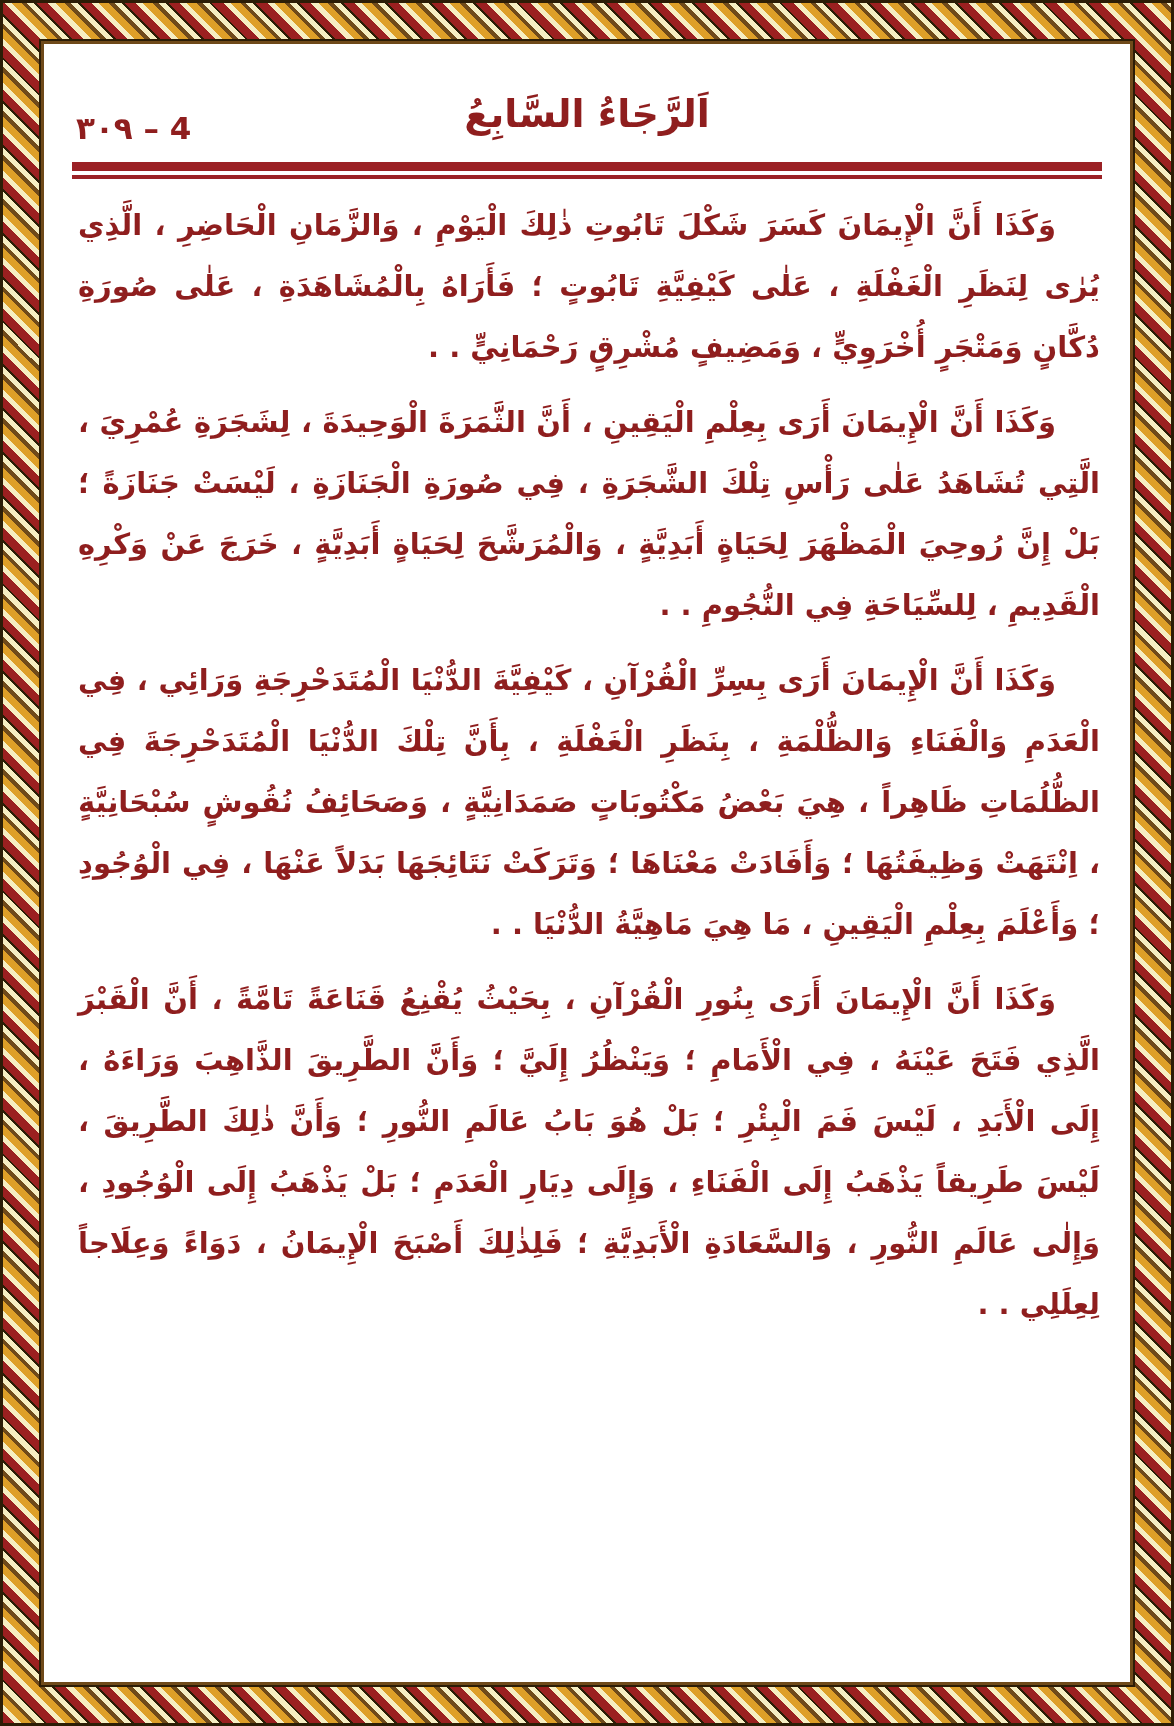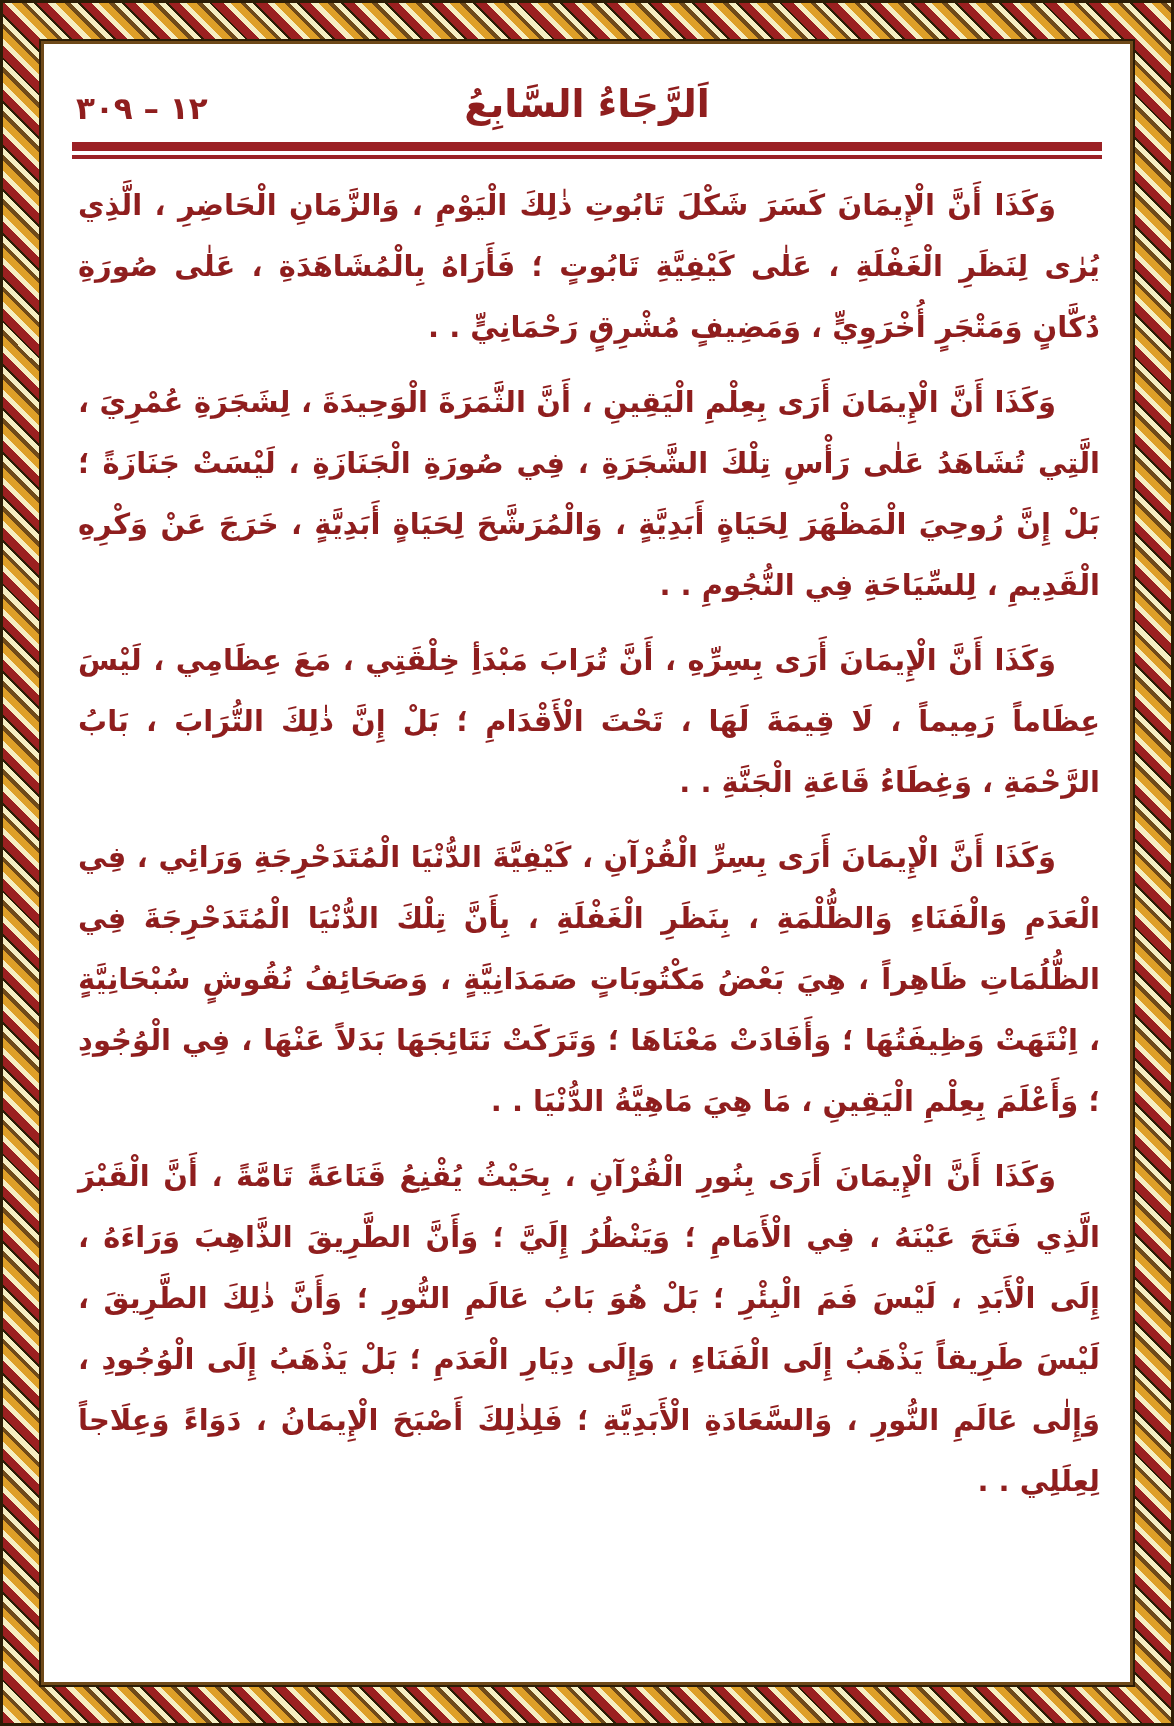--- a/index.html
+++ b/index.html
@@ -40,21 +40,21 @@
   .page-num {
     direction: rtl;
     color: var(--text, #8f1e1e);
     font-weight: bold;
     font-size: 31px;
     min-width: 190px;
     text-align: left;
     letter-spacing: 2px;
   }
   .title {
-    margin: 0;
+    margin: 10px;
     color: var(--text, #8f1e1e);
     font-weight: bold;
     font-size: 38px;
     text-align: center;
     direction: rtl;
     flex: 1;
   }
   .header-spacer { min-width: 190px; }
   .divider { margin: 16px 2px 8px 2px; }
   .divider .bar-thick { height: 9px; background: var(--rule, #9b2125); }
@@ -73,32 +73,31 @@
     text-indent: 44px;
   }
 </style>
 </head>
 <body>
 
 <div class="page">
   <div class="content">
 
     <div class="header-row">
-      <div class="page-num">١٢ – ٣٠٩</div>
+      <div class="page-num">4 – ٣٠٩</div>
       <h1 class="title">اَلرَّجَاءُ السَّابِعُ</h1>
       <div class="header-spacer"></div>
     </div>
 
     <div class="divider">
       <div class="bar-thick"></div>
       <div class="bar-thin"></div>
     </div>
 
     <main class="body-text">
         <p>وَكَذَا أَنَّ الْإِيمَانَ كَسَرَ شَكْلَ تَابُوتِ ذٰلِكَ الْيَوْمِ ، وَالزَّمَانِ الْحَاضِرِ ، الَّذِي يُرٰى لِنَظَرِ الْغَفْلَةِ ، عَلٰى كَيْفِيَّةِ تَابُوتٍ ؛ فَأَرَاهُ بِالْمُشَاهَدَةِ ، عَلٰى صُورَةِ دُكَّانٍ وَمَتْجَرٍ أُخْرَوِيٍّ ، وَمَضِيفٍ مُشْرِقٍ رَحْمَانِيٍّ . .</p>
         <p>وَكَذَا أَنَّ الْإِيمَانَ أَرَى بِعِلْمِ الْيَقِينِ ، أَنَّ الثَّمَرَةَ الْوَحِيدَةَ ، لِشَجَرَةِ عُمْرِيَ ، الَّتِي تُشَاهَدُ عَلٰى رَأْسِ تِلْكَ الشَّجَرَةِ ، فِي صُورَةِ الْجَنَازَةِ ، لَيْسَتْ جَنَازَةً ؛ بَلْ إِنَّ رُوحِيَ الْمَظْهَرَ لِحَيَاةٍ أَبَدِيَّةٍ ، وَالْمُرَشَّحَ لِحَيَاةٍ أَبَدِيَّةٍ ، خَرَجَ عَنْ وَكْرِهِ الْقَدِيمِ ، لِلسِّيَاحَةِ فِي النُّجُومِ . .</p>
-        <p>وَكَذَا أَنَّ الْإِيمَانَ أَرَى بِسِرِّهِ ، أَنَّ تُرَابَ مَبْدَأِ خِلْقَتِي ، مَعَ عِظَامِي ، لَيْسَ عِظَاماً رَمِيماً ، لَا قِيمَةَ لَهَا ، تَحْتَ الْأَقْدَامِ ؛ بَلْ إِنَّ ذٰلِكَ التُّرَابَ ، بَابُ الرَّحْمَةِ ، وَغِطَاءُ قَاعَةِ الْجَنَّةِ . .</p>
         <p>وَكَذَا أَنَّ الْإِيمَانَ أَرَى بِسِرِّ الْقُرْآنِ ، كَيْفِيَّةَ الدُّنْيَا الْمُتَدَحْرِجَةِ وَرَائِي ، فِي الْعَدَمِ وَالْفَنَاءِ وَالظُّلْمَةِ ، بِنَظَرِ الْغَفْلَةِ ، بِأَنَّ تِلْكَ الدُّنْيَا الْمُتَدَحْرِجَةَ فِي الظُّلُمَاتِ ظَاهِراً ، هِيَ بَعْضُ مَكْتُوبَاتٍ صَمَدَانِيَّةٍ ، وَصَحَائِفُ نُقُوشٍ سُبْحَانِيَّةٍ ، اِنْتَهَتْ وَظِيفَتُهَا ؛ وَأَفَادَتْ مَعْنَاهَا ؛ وَتَرَكَتْ نَتَائِجَهَا بَدَلاً عَنْهَا ، فِي الْوُجُودِ ؛ وَأَعْلَمَ بِعِلْمِ الْيَقِينِ ، مَا هِيَ مَاهِيَّةُ الدُّنْيَا . .</p>
         <p>وَكَذَا أَنَّ الْإِيمَانَ أَرَى بِنُورِ الْقُرْآنِ ، بِحَيْثُ يُقْنِعُ قَنَاعَةً تَامَّةً ، أَنَّ الْقَبْرَ الَّذِي فَتَحَ عَيْنَهُ ، فِي الْأَمَامِ ؛ وَيَنْظُرُ إِلَيَّ ؛ وَأَنَّ الطَّرِيقَ الذَّاهِبَ وَرَاءَهُ ، إِلَى الْأَبَدِ ، لَيْسَ فَمَ الْبِئْرِ ؛ بَلْ هُوَ بَابُ عَالَمِ النُّورِ ؛ وَأَنَّ ذٰلِكَ الطَّرِيقَ ، لَيْسَ طَرِيقاً يَذْهَبُ إِلَى الْفَنَاءِ ، وَإِلَى دِيَارِ الْعَدَمِ ؛ بَلْ يَذْهَبُ إِلَى الْوُجُودِ ، وَإِلٰى عَالَمِ النُّورِ ، وَالسَّعَادَةِ الْأَبَدِيَّةِ ؛ فَلِذٰلِكَ أَصْبَحَ الْإِيمَانُ ، دَوَاءً وَعِلَاجاً لِعِلَلِي . .</p>
       </main>
 
   </div>
 </div>
 
 </body></html>

